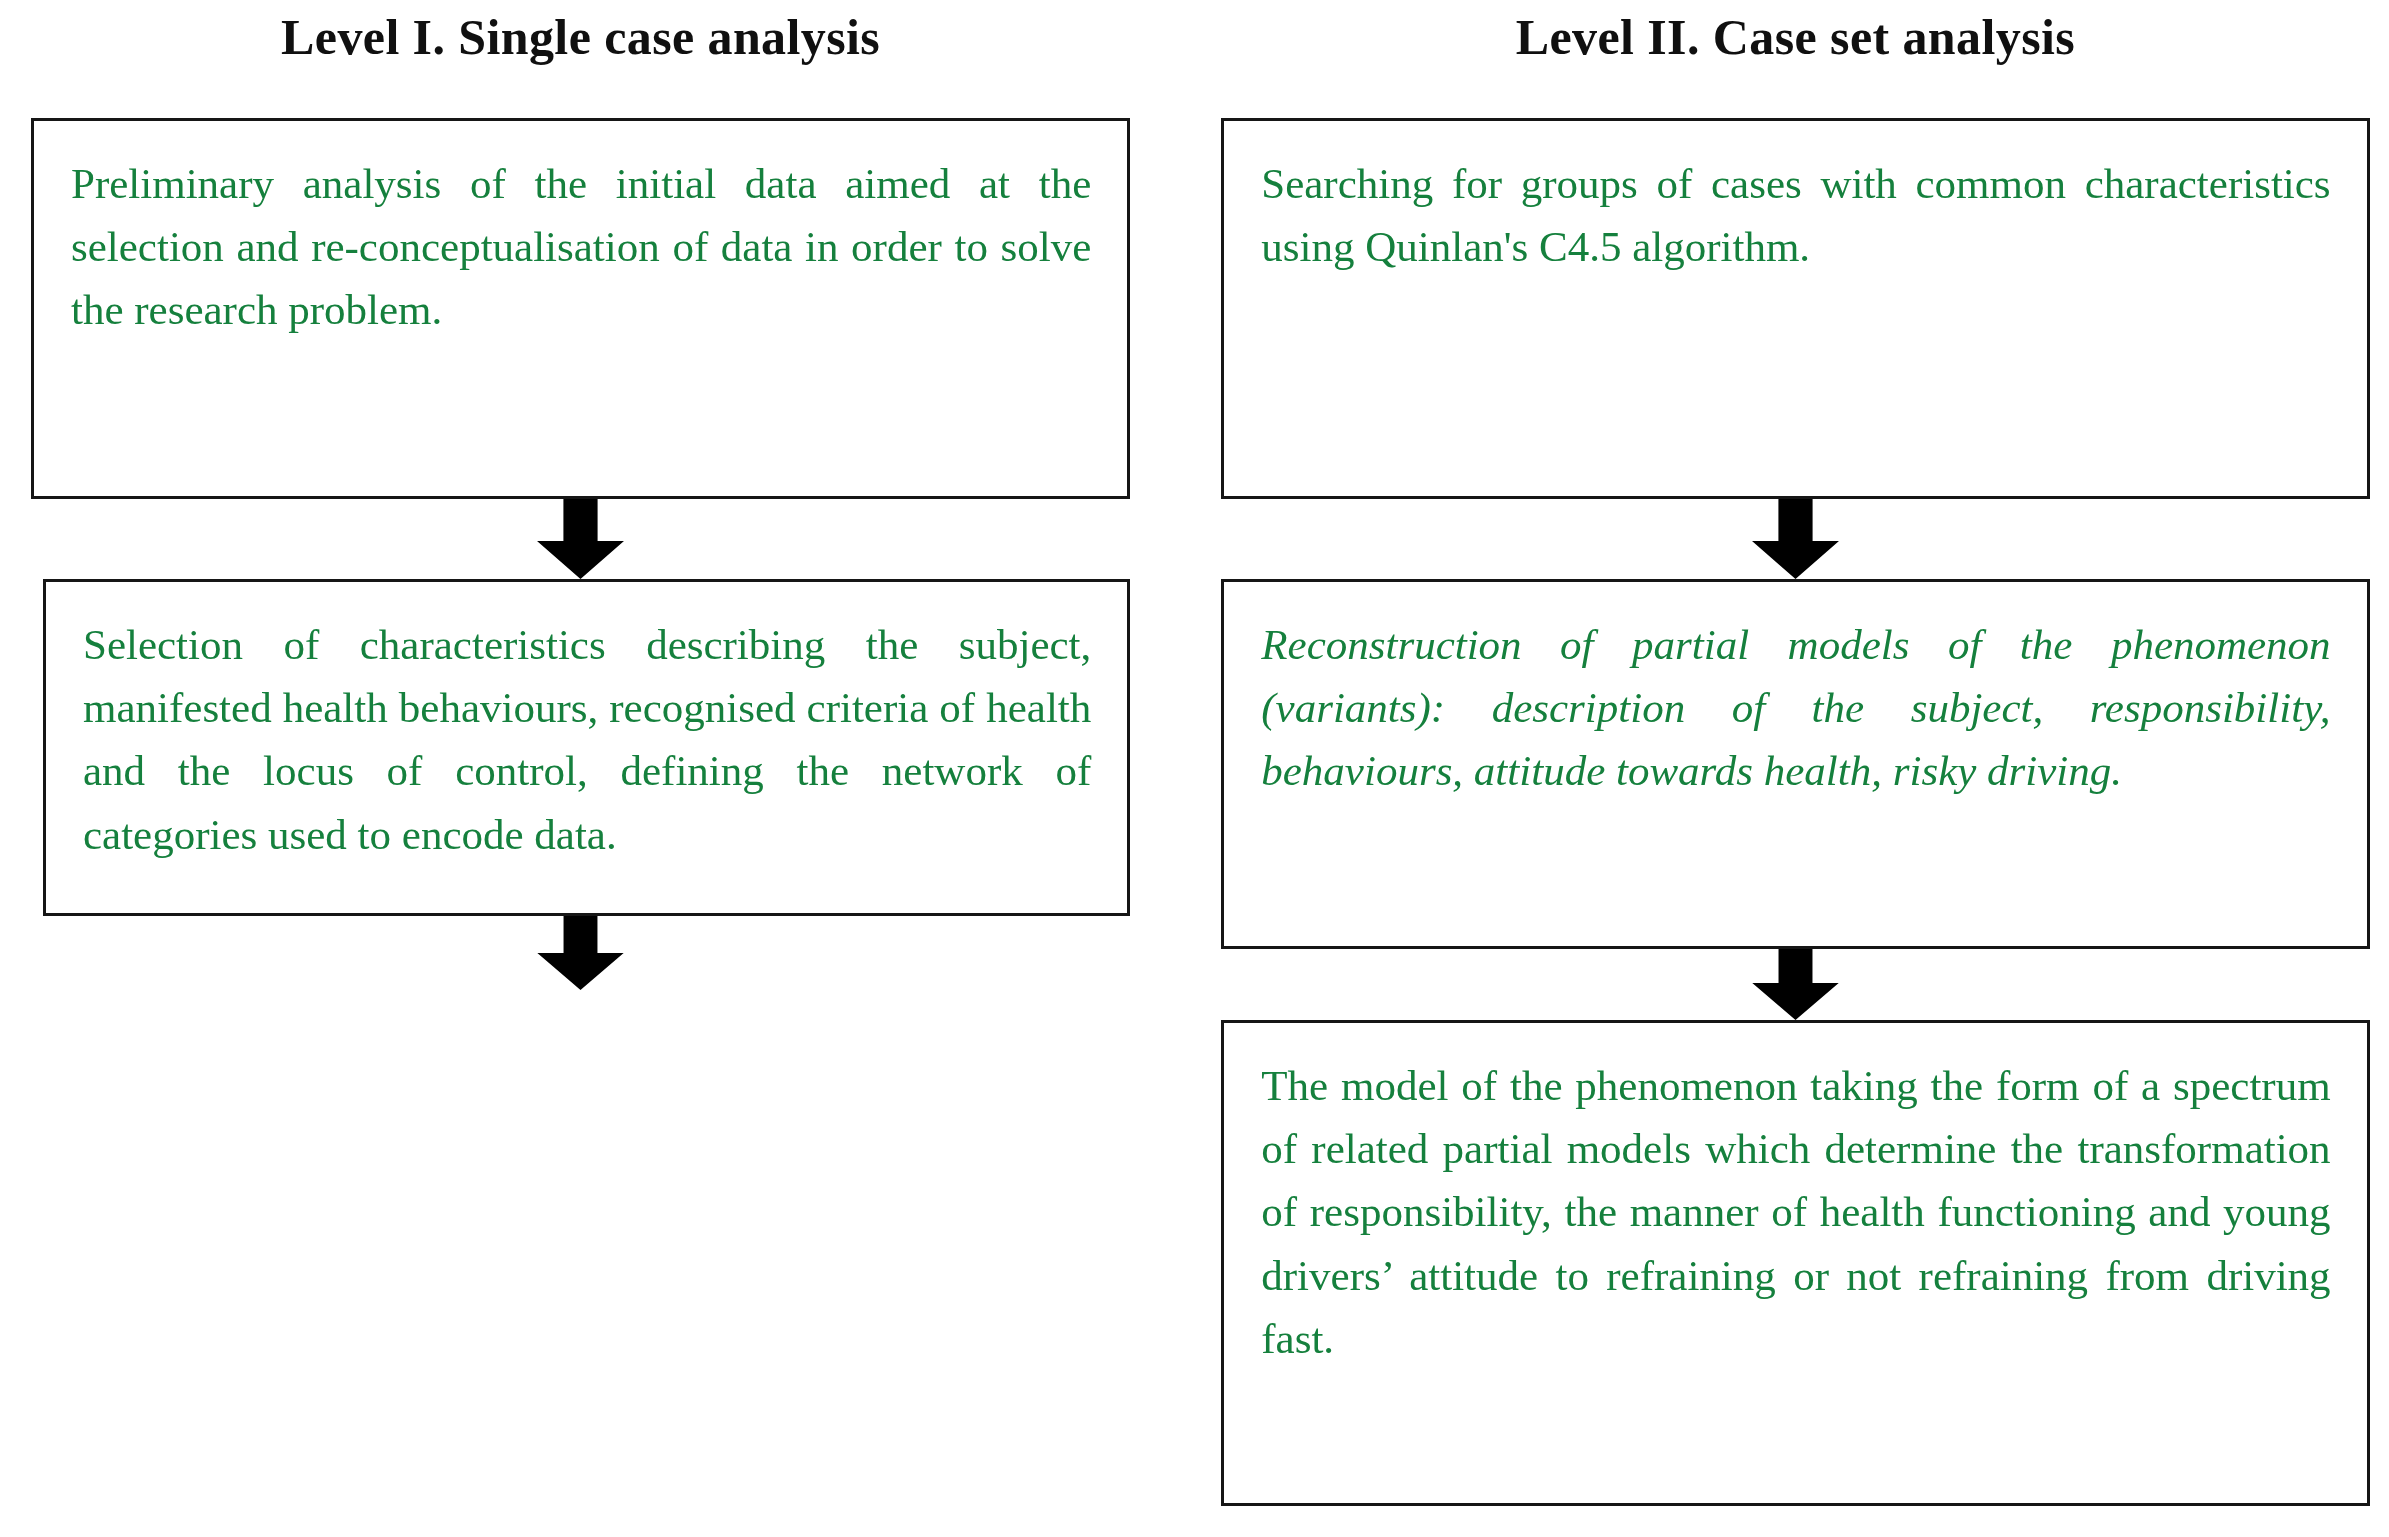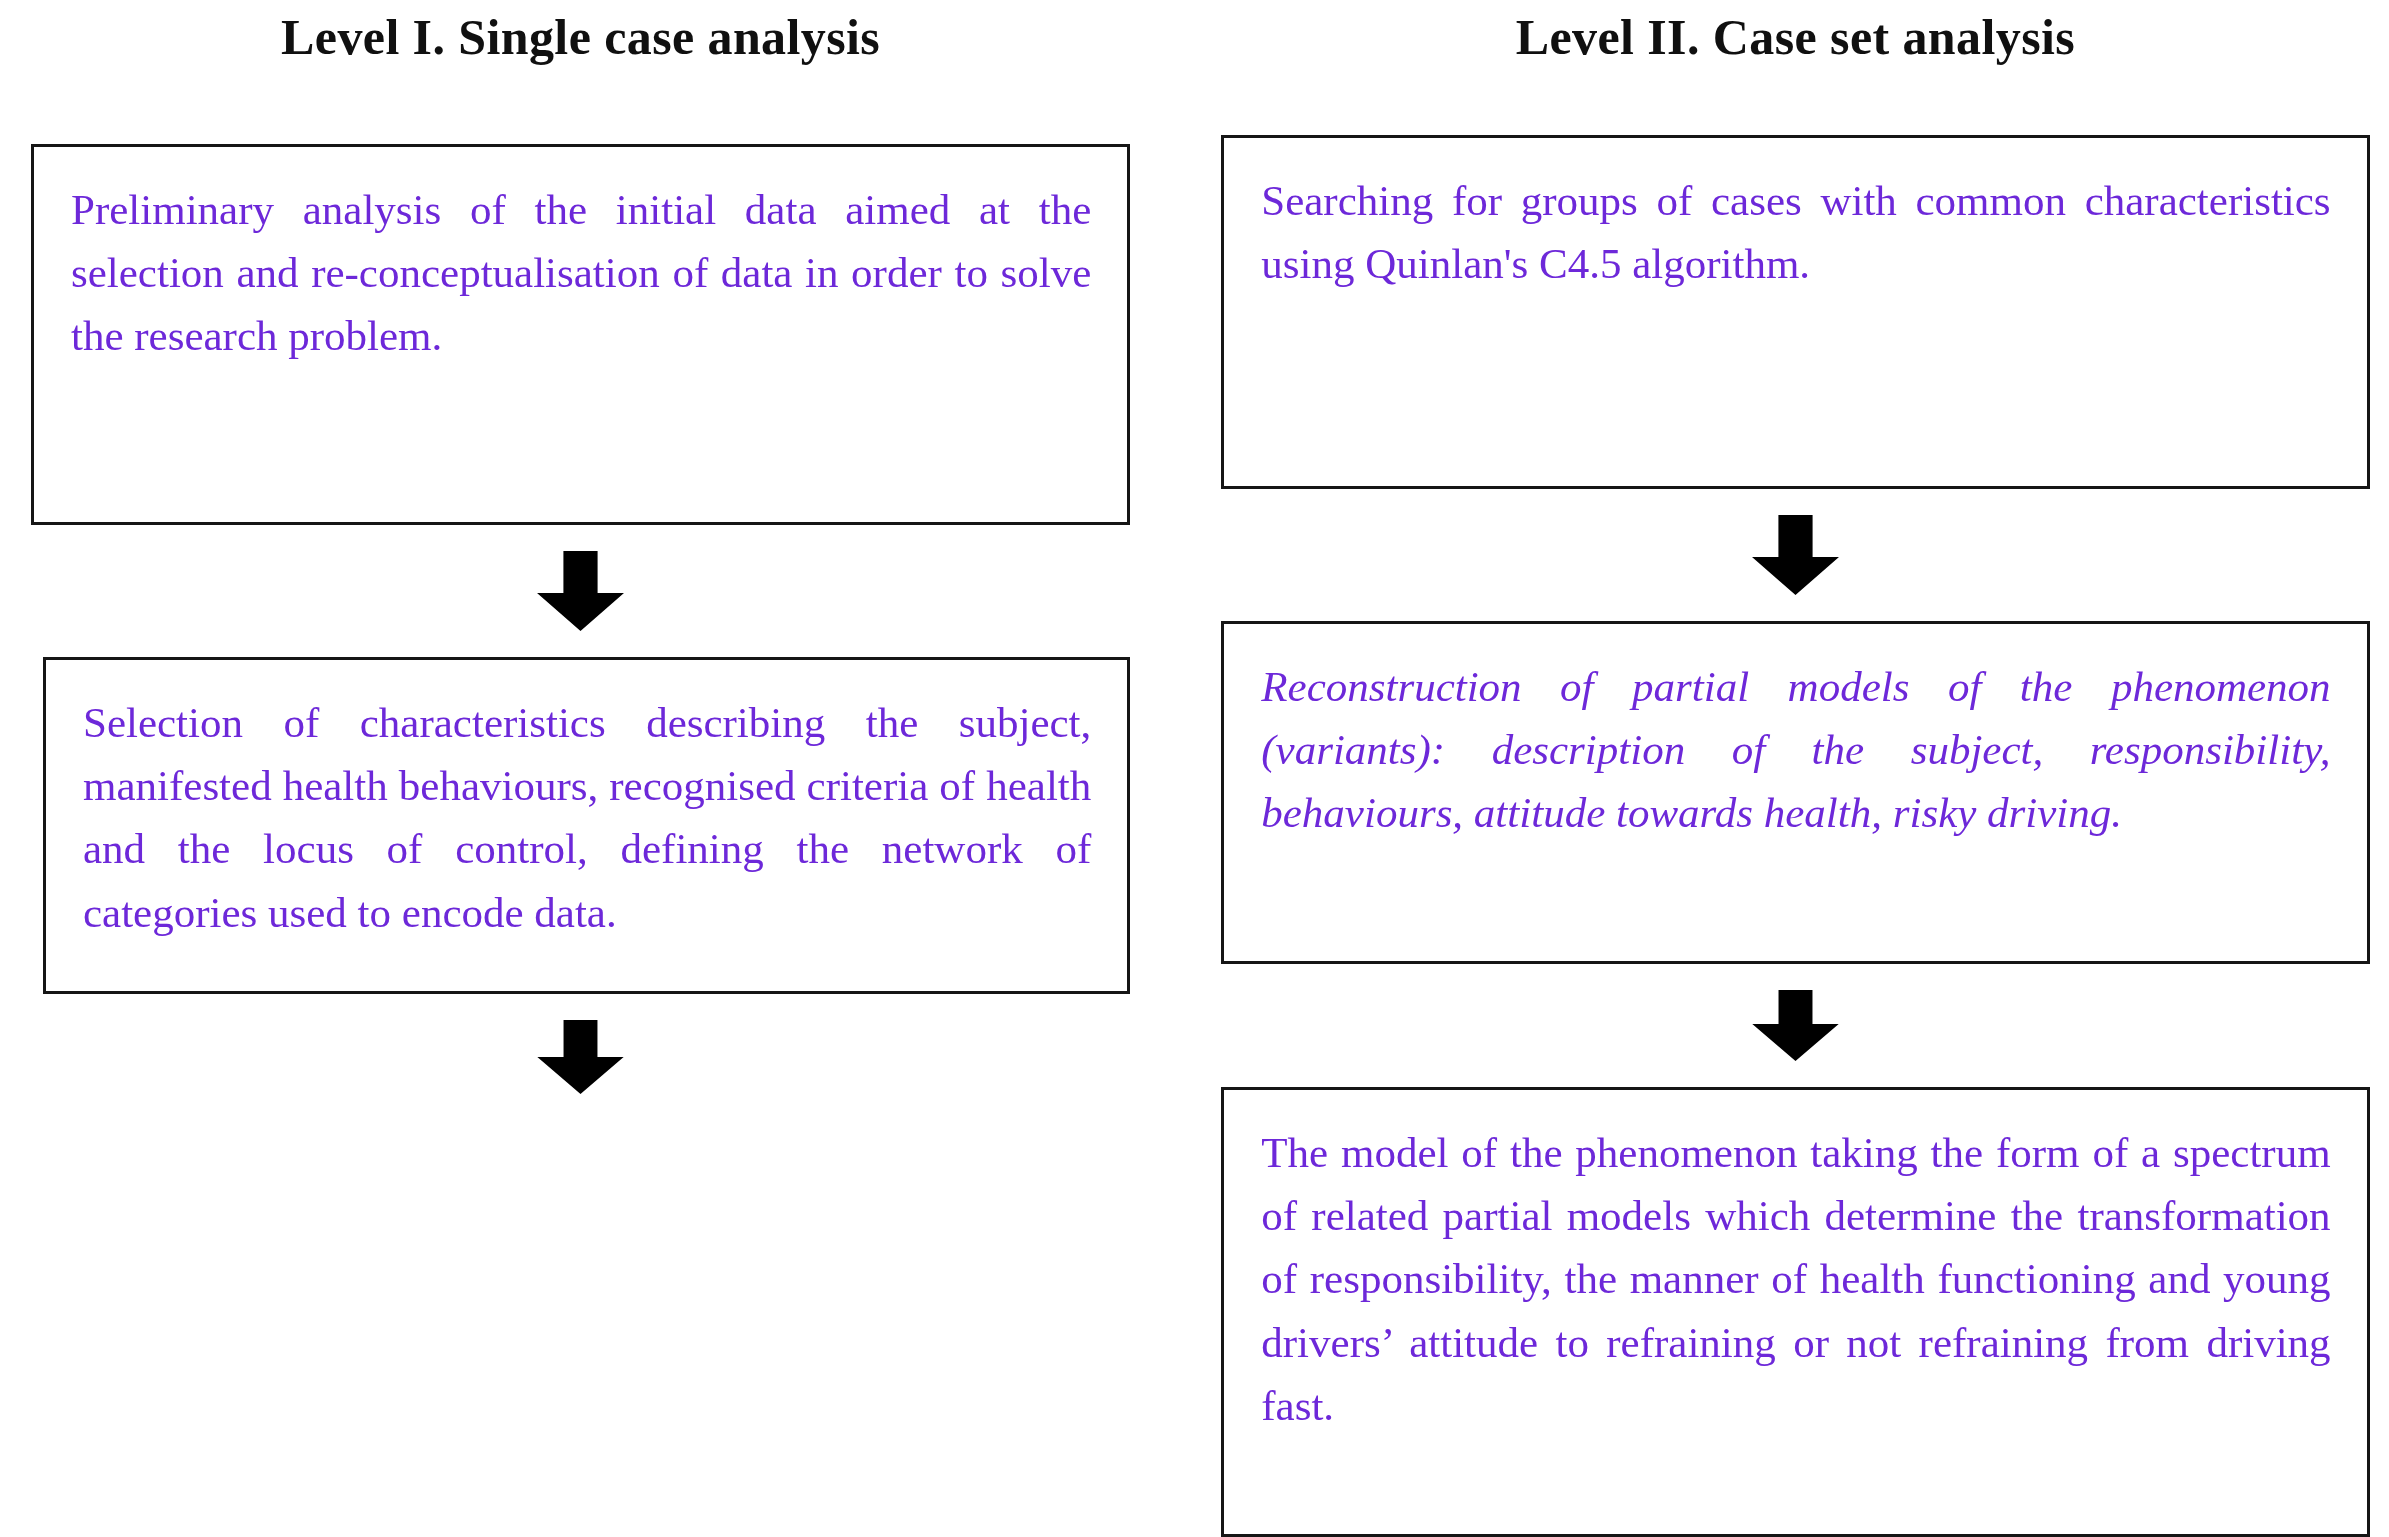--- a/index.html
+++ b/index.html
@@ -20,21 +20,20 @@
     height: 1537px;
     display: flex;
     padding: 0 19.4px 0 31px;
     box-sizing: border-box;
     gap: 91px;
   }
   .col {
     display: flex;
     flex-direction: column;
     box-sizing: border-box;
-    gap: 26px;
   }
   .col-left  { width: 1121px; }
   .col-right { width: 1171px; align-items: center; }
   .col-title {
     height: 118px;
     font-size: 50px;
     font-weight: bold;
     text-align: center;
     letter-spacing: 0.4px;
     padding-top: 7.7px;
@@ -42,21 +41,21 @@
     color: #101010;
   }
   .box {
     border: 3.9px solid #161616;
     background: #ffffff;
     box-sizing: border-box;
     padding: 31px 36px 0 37px;
     font-size: 43px;
     line-height: 1.47;
     text-align: justify;
-    color: #6d28d9;
+    color: #15803d;
   }
   .box p { margin: 0; }
   .arrow-wrap {
     display: flex;
     align-items: center;
     justify-content: center;
     box-sizing: border-box;
   }
   .arrow-svg { display: block; }
   

